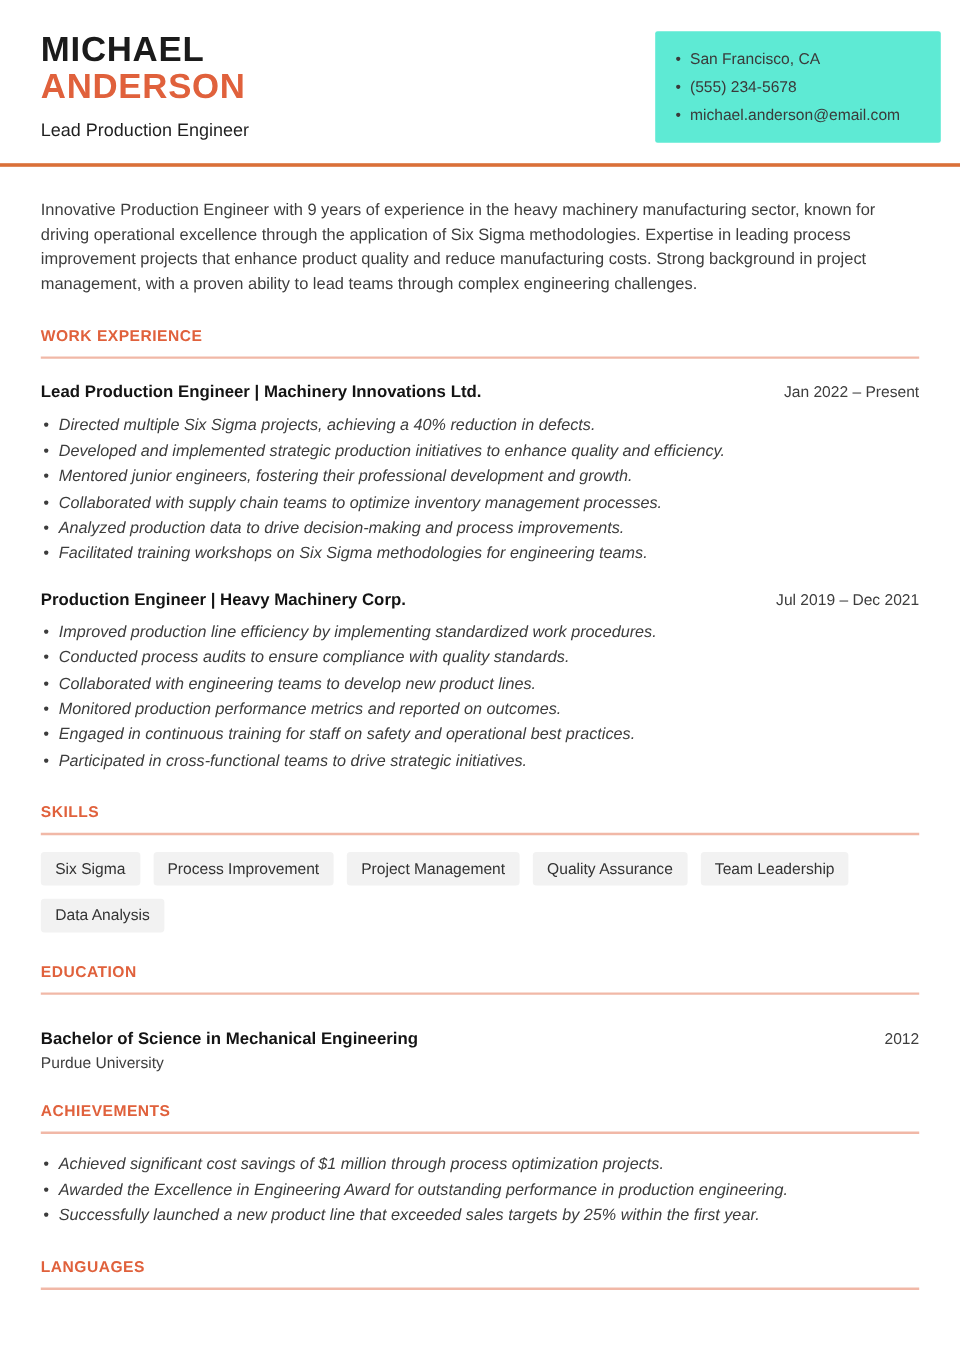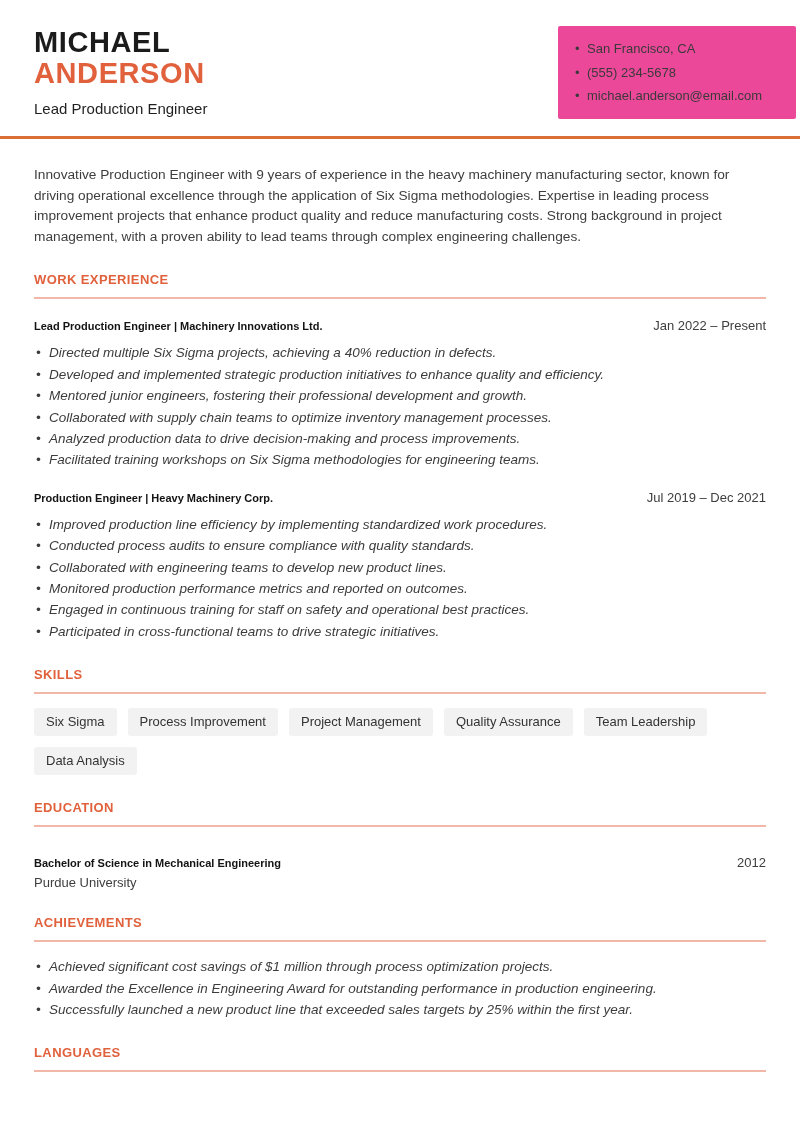--- a/index.html
+++ b/index.html
@@ -12,22 +12,22 @@
   .page { width: 800px; height: 878px; background: #ffffff; position: relative; }
 
   
   .header { position: relative; height: 136px; padding: 27px 0 0 34px; }
   .name { margin: 0; font-weight: bold; font-size: 29px; line-height: 31px; letter-spacing: 0.6px; }
   .name .first { display: block; color: #1b1b1b; }
   .name .last  { display: block; color: #e0613c; }
   .role { margin-top: 11px; font-size: 15px; color: #1f1f1f; }
 
   .contact-box {
-    position: absolute; top: 26px; right: 4px; width: 238px;
-    background: #ec4899; border-radius: 2px;
+    position: absolute; top: 26px; right: 16px; width: 238px;
+    background: #5eead4; border-radius: 2px;
     padding: 11px 14px 11px 16px;
   }
   .contact-box ul { list-style: none; margin: 0; padding: 0; }
   .contact-item {
     position: relative; padding-left: 13px;
     font-size: 13px; color: #3a3a3a; line-height: 23.5px;
   }
   .contact-item::before { content: "•"; position: absolute; left: 1px; color: #3a3a3a; }
 
   .top-divider { height: 3px; background: #da7038; width: 100%; }
@@ -38,21 +38,21 @@
 
   .section { margin-top: 24px; }
   .sec-h {
     margin: 0; font-size: 13px; font-weight: bold; color: #e0613c;
     letter-spacing: 0.4px; line-height: 18px;
   }
   .sec-rule { margin-top: 8px; height: 0; border-top: 2px solid rgba(224, 97, 60, 0.45); }
 
   .job { margin-top: 19px; }
   .entry-head { display: flex; justify-content: space-between; align-items: baseline; }
-  .entry-title { font-size: 11px; font-weight: bold; color: #141414; }
+  .entry-title { font-size: 14px; font-weight: bold; color: #141414; }
   .entry-dates { font-size: 13px; color: #3d3d3d; white-space: nowrap; }
 
   ul.bullets { list-style: none; margin: 9px 0 0 0; padding: 0; font-style: italic; }
   ul.bullets li {
     position: relative; padding-left: 15px;
     font-size: 13.5px; color: #3c3c3c; line-height: 21.4px;
   }
   ul.bullets li::before { content: "•"; position: absolute; left: 2px; color: #3c3c3c; }
 
   .tags { display: flex; flex-wrap: wrap; gap: 11px; margin-top: 14px; }

